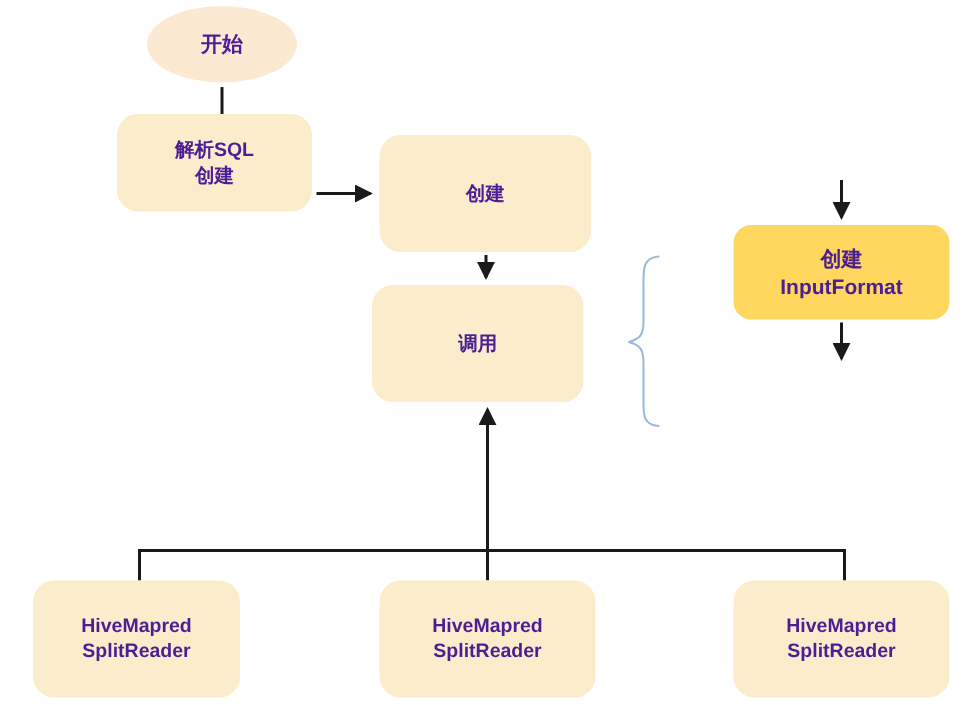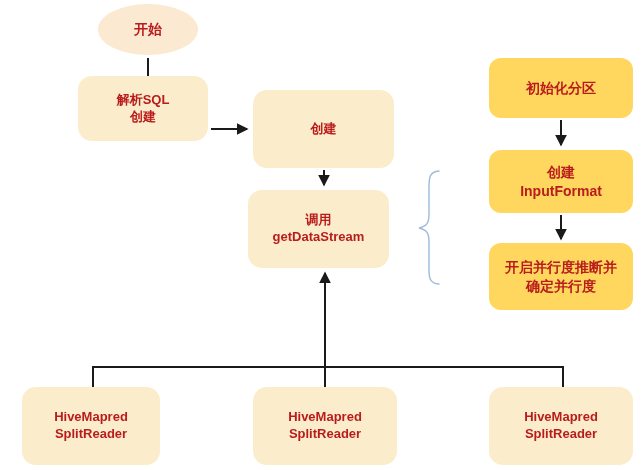--- a/index.html
+++ b/index.html
@@ -12,21 +12,21 @@
   }
   .overlay{
     position:absolute;left:0;top:0;width:642px;height:470px;
     pointer-events:none;
   }
   .node{
     position:absolute;
     display:flex;flex-direction:column;align-items:center;justify-content:center;
     text-align:center;
     font-weight:bold;
-    color:#b91c1c;
+    color:#4c1d95;
     border-radius:14px;
     line-height:1.3;
   }
   .light{background:#FBEDCB;}
   .gold{background:#FFD75E;border-radius:12px;}
   .ellipse{background:#FBE9D1;border-radius:50%;}
   .fs13{font-size:13px;}
   .fs14{font-size:14px;}
   .node span{display:block;}
 </style>
@@ -71,36 +71,28 @@
     <span>解析SQL</span>
     <span>创建</span>
   </div>
 
   <div class="node light fs13" style="left:253px;top:90px;width:141px;height:78px">
     <span>创建</span>
   </div>
 
   <div class="node light fs13" style="left:248px;top:190px;width:141px;height:78px">
     <span>调用</span>
-    <span>getDataStream</span>
   </div>
 
-  <div class="node gold fs14" style="left:489px;top:58px;width:144px;height:60px">
-    <span>初始化分区</span>
-  </div>
 
   <div class="node gold fs14" style="left:489px;top:150px;width:144px;height:63px">
     <span>创建</span>
     <span>InputFormat</span>
   </div>
 
-  <div class="node gold fs14" style="left:489px;top:243px;width:144px;height:67px">
-    <span>开启并行度推断并</span>
-    <span>确定并行度</span>
-  </div>
 
   <div class="node light fs13" style="left:22px;top:387px;width:138px;height:78px">
     <span>HiveMapred</span>
     <span>SplitReader</span>
   </div>
 
   <div class="node light fs13" style="left:253px;top:387px;width:144px;height:78px">
     <span>HiveMapred</span>
     <span>SplitReader</span>
   </div>

